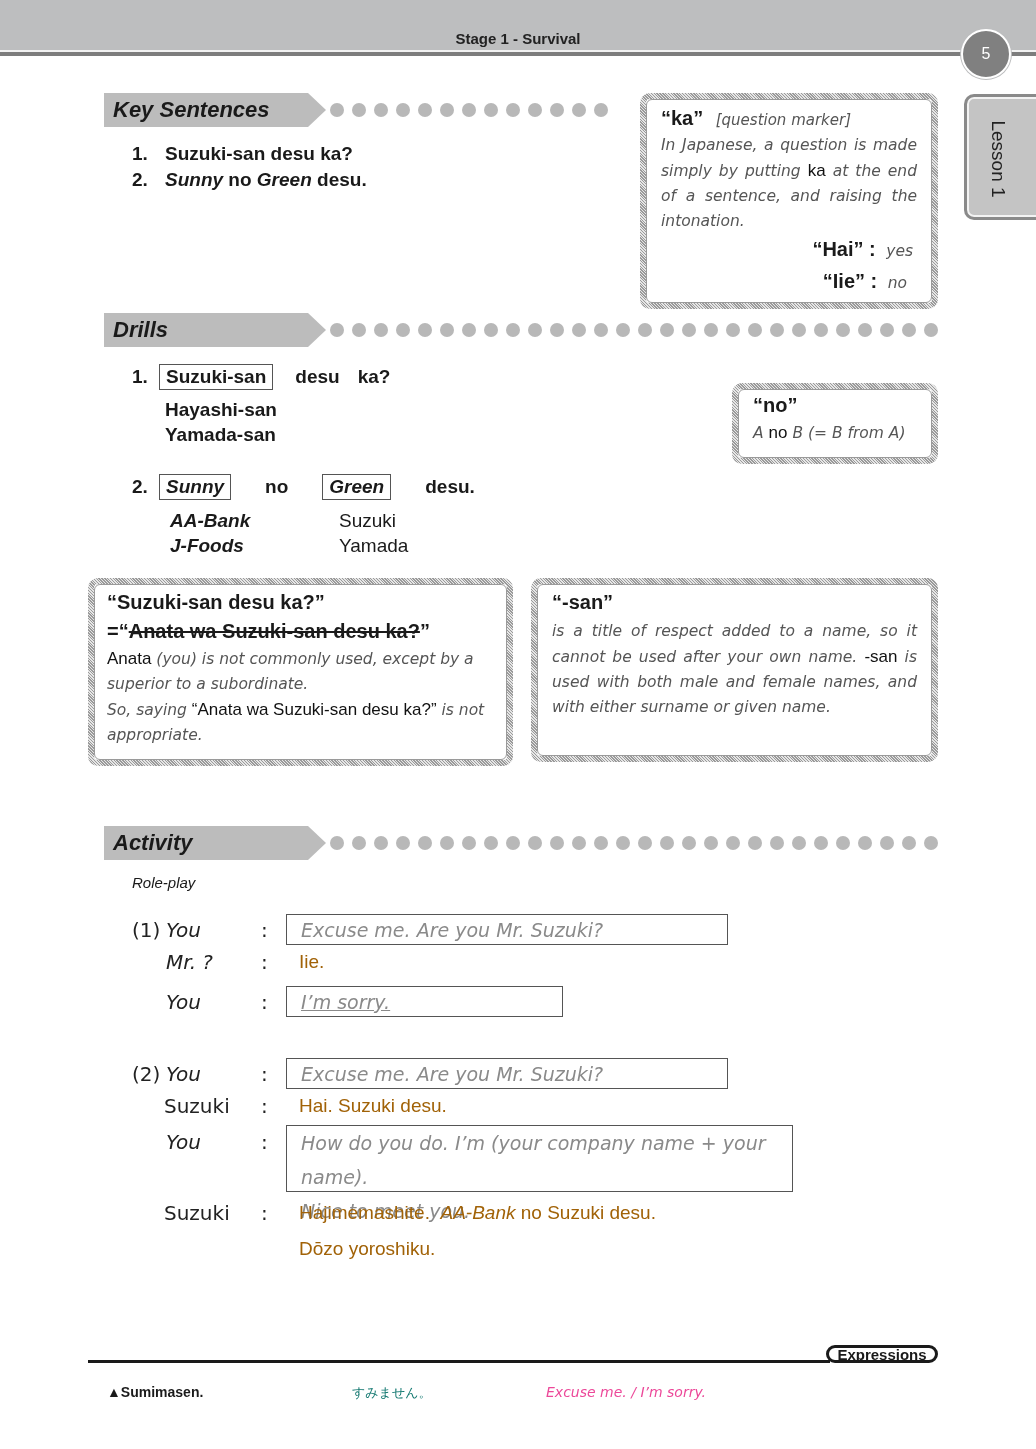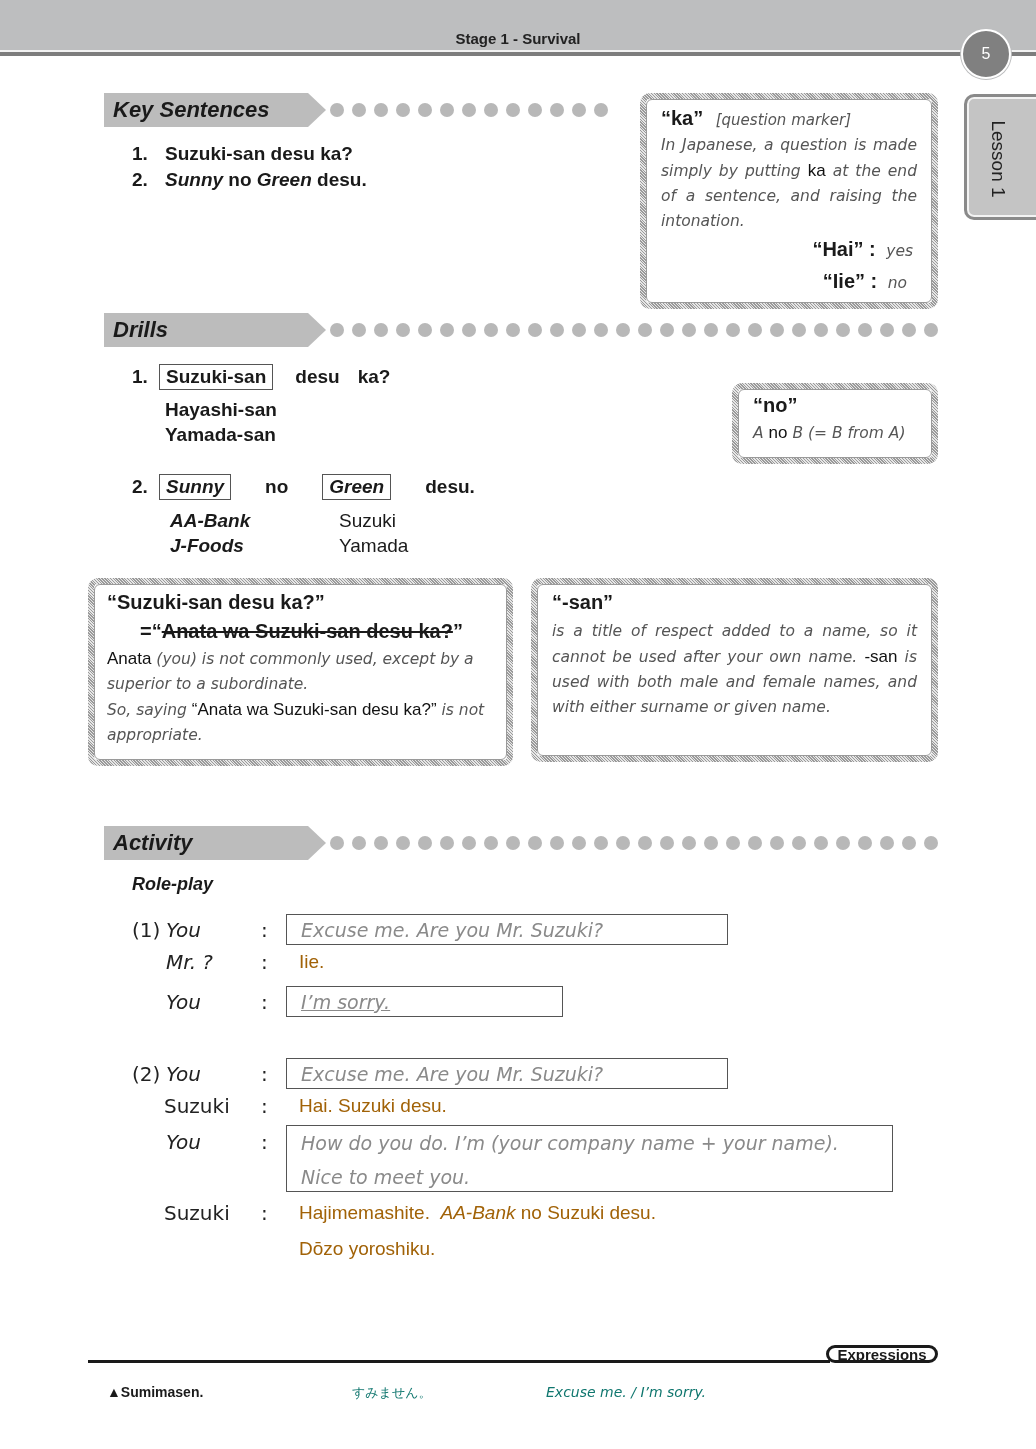--- a/index.html
+++ b/index.html
@@ -176,21 +176,21 @@
     <div class="note-head">“no”</div>
     <div class="note-body" style="margin-top:3px;">
       <span>A </span><b>no</b><span> B (= B from A)</span>
     </div>
   </div>
 </div>
 
 <div class="abs note" style="left:88px; top:578px; width:425px; height:188px;">
   <div class="note-inner" style="padding:6px 12px;">
     <div class="note-head">“Suzuki-san desu ka?”</div>
-    <div class="note-head" style="margin-top:6px;margin-left:33px;">
+    <div class="note-head" style="margin-top:6px;">
       <span>=“</span><span style="text-decoration:line-through;">Anata wa Suzuki-san desu ka?</span><span>”</span>
     </div>
     <div class="note-body" style="margin-top:3px; text-align:left;">
       <b>Anata</b><span> (you) is not commonly used, except by a superior to a subordinate.</span><br>
       <span>So, saying </span><b>“Anata wa Suzuki-san desu ka?”</b><span> is not appropriate.</span>
     </div>
   </div>
 </div>
 
 <div class="abs note" style="left:531px; top:578px; width:407px; height:184px;">
@@ -230,21 +230,21 @@
       <div class="dot"></div>
       <div class="dot"></div>
       <div class="dot"></div>
       <div class="dot"></div>
       <div class="dot"></div>
       <div class="dot"></div>
       <div class="dot"></div>
   </div>
 </div>
 
-<div class="abs" style="left:132px; top:874px; font-size:18px; font-weight:bold; font-style:italic;">Role-play</div>
+<div class="abs" style="left:132px; top:874px; font-size:15px; font-weight:normal; font-style:italic;">Role-play</div>
 
 <div class="abs rp-label" style="left:132px; top:918px;">(1)</div>
 <div class="abs rp-label it" style="left:166px; top:918px;">You</div>
 <div class="abs rp-label" style="left:261px; top:918px;">:</div>
 <div class="abs rp-box" style="left:286px; top:914px; width:442px; height:31px; line-height:30px;">Excuse me.  Are you Mr. Suzuki?</div>
 
 <div class="abs rp-label it" style="left:166px; top:950px;">Mr. ?</div>
 <div class="abs rp-label" style="left:261px; top:950px;">:</div>
 <div class="abs rp-text" style="left:299px; top:951px;">Iie.</div>
 
@@ -256,27 +256,27 @@
 <div class="abs rp-label it" style="left:166px; top:1062px;">You</div>
 <div class="abs rp-label" style="left:261px; top:1062px;">:</div>
 <div class="abs rp-box" style="left:286px; top:1058px; width:442px; height:31px; line-height:30px;">Excuse me.  Are you Mr. Suzuki?</div>
 
 <div class="abs rp-label" style="left:164px; top:1094px;">Suzuki</div>
 <div class="abs rp-label" style="left:261px; top:1094px;">:</div>
 <div class="abs rp-text" style="left:299px; top:1095px;">Hai.  Suzuki desu.</div>
 
 <div class="abs rp-label it" style="left:166px; top:1130px;">You</div>
 <div class="abs rp-label" style="left:261px; top:1130px;">:</div>
-<div class="abs rp-box" style="left:286px; top:1125px; width:607px; height:67px; line-height:34px; padding-top:0;">
+<div class="abs rp-box" style="left:286px; top:1125px; width:507px; height:67px; line-height:34px; padding-top:0;">
   <div>How do you do.  I’m (your company name + your name).</div>
   <div>Nice to meet you.</div>
 </div>
 
 <div class="abs rp-label" style="left:164px; top:1201px;">Suzuki</div>
 <div class="abs rp-label" style="left:261px; top:1201px;">:</div>
 <div class="abs rp-text" style="left:299px; top:1202px; white-space:pre;"><span>Hajimemashite.  </span><span class="it">AA-Bank</span><span> no Suzuki desu.</span></div>
 <div class="abs rp-text" style="left:299px; top:1238px;">Dōzo yoroshiku.</div>
 
 <div class="abs footer-line"></div>
 <div class="abs expr-pill">Expressions</div>
 <div class="abs" style="left:107px; top:1384px; font-size:14px; font-weight:bold;">▲Sumimasen.</div>
 <div class="abs" style="left:352px; top:1384px; font-size:13px; color:#0f766e;">すみません。</div>
-<div class="abs" style="left:546px; top:1384px; font-size:14px; font-style:italic; font-family:'DejaVu Sans', sans-serif; color:#0f766e;">Excuse me. / I’m sorry.</div>
+<div class="abs" style="left:546px; top:1384px; font-size:14px; font-style:italic; font-family:'DejaVu Sans', sans-serif; color:#ec4899;">Excuse me. / I’m sorry.</div>
 
 </body></html>

